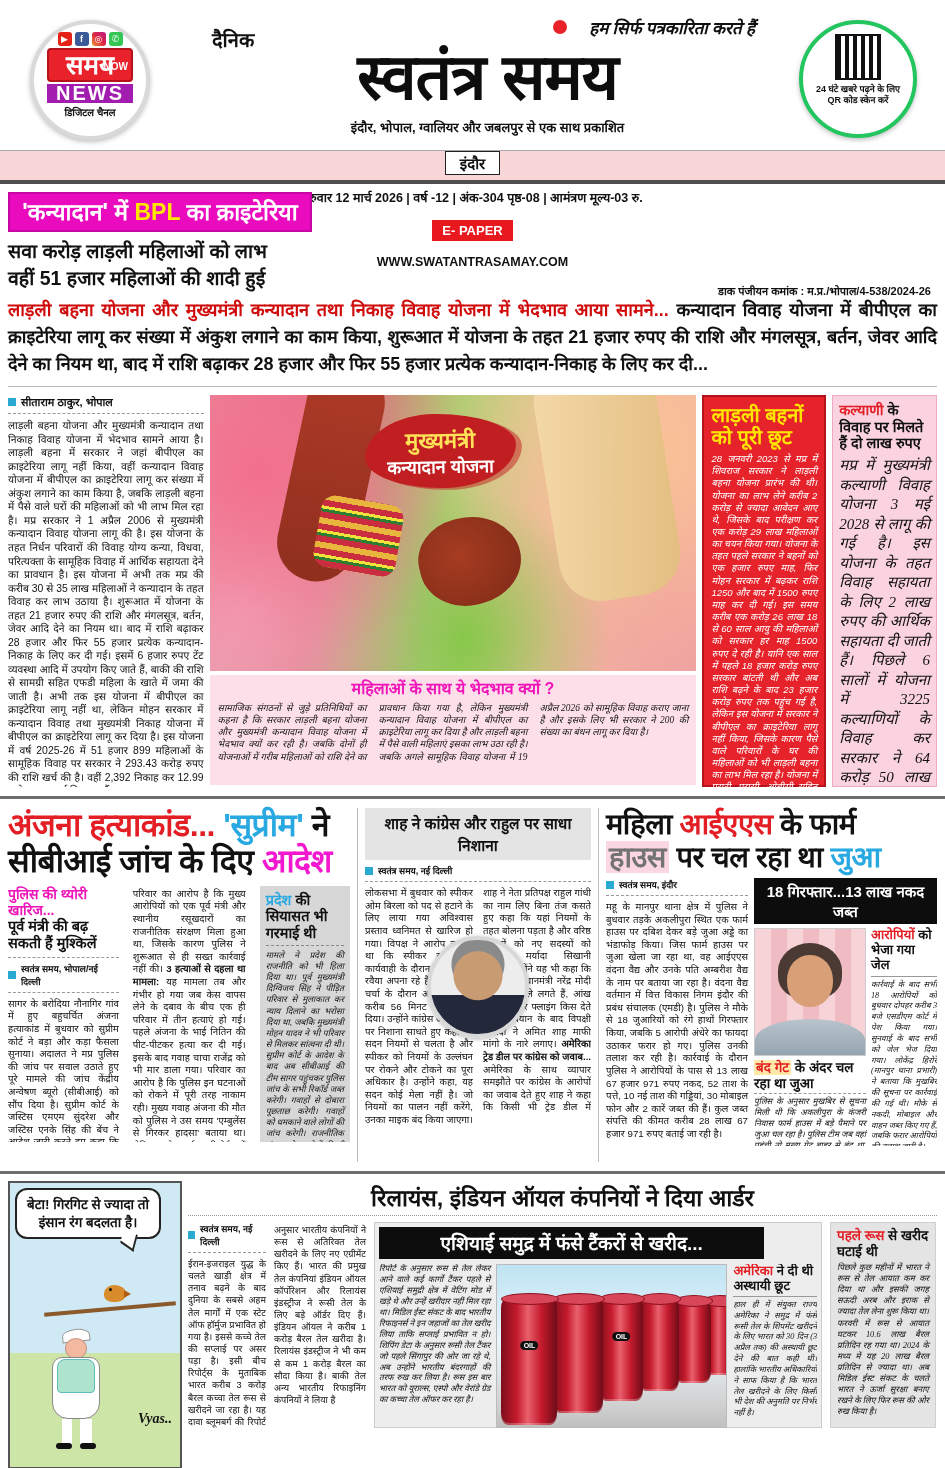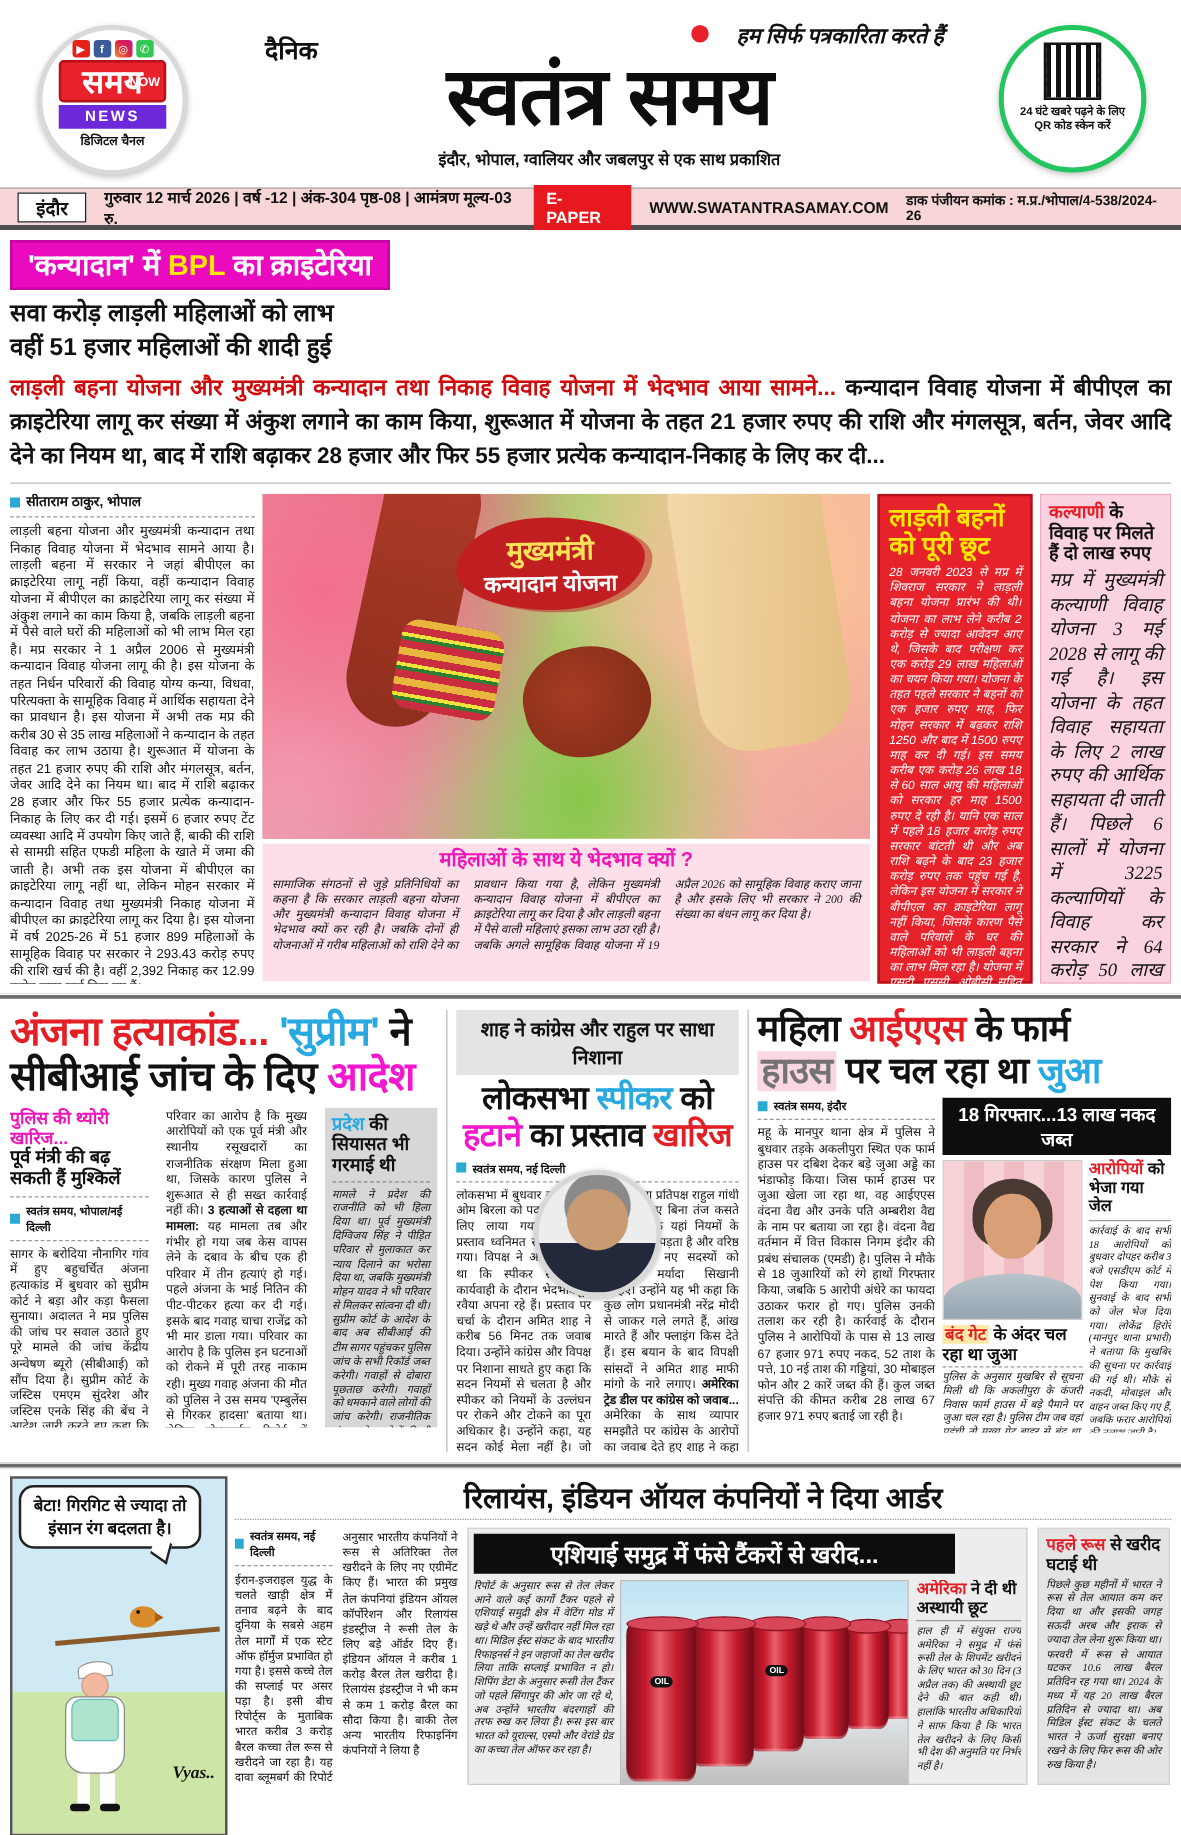--- a/index.html
+++ b/index.html
@@ -9,38 +9,38 @@
 
   
   .masthead { position:relative; height:150px; }
   .logo-badge { position:absolute; left:30px; top:20px; width:120px; height:120px; border-radius:50%;
     border:4px solid #d9d9d9; box-shadow:0 2px 5px rgba(0,0,0,.25); background:#fff; text-align:center; padding-top:8px; }
   .soc { display:flex; justify-content:center; gap:3px; }
   .soc span { width:14px; height:14px; border-radius:3px; color:#fff; font-size:9px; line-height:14px; font-weight:bold; display:inline-block; overflow:hidden; }
   .soc .yt{ background:#e62117; } .soc .fb{ background:#3a5a98; } .soc .ig{ background:linear-gradient(45deg,#f09433,#dc2743,#bc1888); } .soc .wa{ background:#35c755; }
   .logo-samay { margin:2px auto 0; width:86px; background:#e8212a; border:2px solid #b5121b; border-radius:4px; color:#fff; font-weight:900; font-size:26px; line-height:30px; position:relative; }
   .logo-now { position:absolute; right:3px; bottom:-2px; font-size:10px; font-weight:900; color:#fff; }
-  .logo-news { margin:2px auto 0; width:86px; background:#6d28d9; color:#fff; font-weight:900; font-size:12px; letter-spacing:2px; line-height:19px; }
+  .logo-news { margin:2px auto 0; width:86px; background:#a21caf; color:#fff; font-weight:900; font-size:20px; letter-spacing:2px; line-height:19px; }
   .logo-channel { font-size:10px; font-weight:bold; margin-top:2px; }
   .mast-center { position:absolute; left:190px; right:160px; top:8px; text-align:center; }
   .daily { position:absolute; left:22px; top:18px; font-weight:900; font-size:20px; }
   .tagline { position:absolute; right:30px; top:8px; font-family:"Liberation Serif","DejaVu Serif",serif; font-style:italic; font-weight:bold; font-size:17px; }
   .tagdot { position:absolute; right:218px; top:12px; width:14px; height:14px; border-radius:50%; background:#e8212a; }
   .mast-title { margin-top:34px; font-size:64px; line-height:70px; font-weight:900; letter-spacing:-1px; color:#0d0d0d; white-space:nowrap; }
   .pubs { font-weight:bold; font-size:13px; margin-top:6px; }
   .qr-badge { position:absolute; right:28px; top:20px; width:118px; height:118px; border-radius:50%;
     border:4px solid #22c55e; box-shadow:0 2px 5px rgba(0,0,0,.25); background:#fff; text-align:center; padding-top:10px; }
   .qr { width:46px; height:46px; margin:0 auto; background:
     repeating-linear-gradient(90deg,#111 0 4px,#fff 4px 8px),
     repeating-linear-gradient(0deg,rgba(17,17,17,.85) 0 4px,rgba(255,255,255,.9) 4px 8px); border:2px solid #111; }
   .qr-text { font-size:9px; font-weight:bold; line-height:1.25; margin-top:4px; padding:0 10px; }
 
   
   .infobar { height:34px; background:#f8d6d8; border-top:1px solid #aaa; border-bottom:4px solid #4f4f4f;
-    display:flex; align-items:center; gap:14px; padding:0 14px; }
+    display:flex; align-items:center; gap:14px; padding:0 14px;flex-direction:column; }
   .city { background:#fff; border:1.5px solid #222; font-weight:900; font-size:15px; padding:1px 14px; }
   .dateline { font-weight:bold; font-size:12.5px; }
   .epaper { background:#e8181f; color:#fff; font-weight:900; font-size:13px; padding:3px 10px; }
   .site { font-weight:900; font-size:12.5px; }
   .postal { margin-left:auto; font-weight:bold; font-size:11px; }
 
   
   .lead { padding:8px 8px 0 8px; }
   .lead-top { display:flex; gap:8px; }
   .main-head { width:617px; font-weight:900; font-size:60px; line-height:105px; height:112px; white-space:nowrap; overflow:hidden; letter-spacing:-1px; }
@@ -301,24 +301,20 @@
           <div class="gray-side-title"><span class="c-blue">प्रदेश</span><span> की सियासत भी गरमाई थी</span></div>
           <div class="gray-side-body">मामले ने प्रदेश की राजनीति को भी हिला दिया था। पूर्व मुख्यमंत्री दिग्विजय सिंह ने पीड़ित परिवार से मुलाकात कर न्याय दिलाने का भरोसा दिया था, जबकि मुख्यमंत्री मोहन यादव ने भी परिवार से मिलकर सांत्वना दी थी। सुप्रीम कोर्ट के आदेश के बाद अब सीबीआई की टीम सागर पहुंचकर पुलिस जांच के सभी रिकॉर्ड जब्त करेगी। गवाहों से दोबारा पूछताछ करेगी। गवाहों को धमकाने वाले लोगों की जांच करेगी। राजनीतिक संरक्षण के आरोपों की भी पड़ताल करेगी। माना जा रहा है कि जांच के दायरे में कई स्थानीय रसूखदार और राजनीतिक चेहरे भी आ सकते हैं।</div>
         </div>
       </div>
     </div>
 
     <div class="vdiv"></div>
 
     <div class="secB">
       <div class="kicker">शाह ने कांग्रेस और राहुल पर साधा निशाना</div>
-      <div class="secB-head">
-        <div><span>लोकसभा </span><span class="c-blue">स्पीकर</span><span> को</span></div>
-        <div><span class="c-mag">हटाने</span><span> का प्रस्ताव </span><span class="c-red">खारिज</span></div>
-      </div>
       <div class="byline small-byline" style="margin-top:4px">
           <span class="bsq"></span>
           <span>स्वतंत्र समय, नई दिल्ली</span>
         </div>
       <div class="speaker-photo"></div>
       <div class="secB-body bodytxt">
         <span>लोकसभा में बुधवार को स्पीकर ओम बिरला को पद से हटाने के लिए लाया गया अविश्वास प्रस्ताव ध्वनिमत से खारिज हो गया। विपक्ष ने आरोप लगाया था कि स्पीकर सदन की कार्यवाही के दौरान भेदभावपूर्ण रवैया अपना रहे हैं। प्रस्ताव पर चर्चा के दौरान अमित शाह ने करीब 56 मिनट तक जवाब दिया। उन्होंने कांग्रेस और विपक्ष पर निशाना साधते हुए कहा कि सदन नियमों से चलता है और स्पीकर को नियमों के उल्लंघन पर रोकने और टोकने का पूरा अधिकार है। उन्होंने कहा, यह सदन कोई मेला नहीं है। जो नियमों का पालन नहीं करेंगे,</span>
         <span>उनका माइक बंद किया जाएगा। शाह ने नेता प्रतिपक्ष राहुल गांधी का नाम लिए बिना तंज कसते हुए कहा कि यहां नियमों के तहत बोलना पड़ता है और वरिष्ठ सांसदों को नए सदस्यों को संसदीय मर्यादा सिखानी चाहिए। उन्होंने यह भी कहा कि कुछ लोग प्रधानमंत्री नरेंद्र मोदी से जाकर गले लगते हैं, आंख मारते हैं और फ्लाइंग किस देते हैं। इस बयान के बाद विपक्षी सांसदों ने अमित शाह माफी मांगो के नारे लगाए। </span><span class="inline-sub">अमेरिका ट्रेड डील पर कांग्रेस को जवाब...</span><span> अमेरिका के साथ व्यापार समझौते पर कांग्रेस के आरोपों का जवाब देते हुए शाह ने कहा कि किसी भी ट्रेड डील में भारतीय किसानों का नुकसान नहीं हुआ है।</span>
       </div>
     </div>

